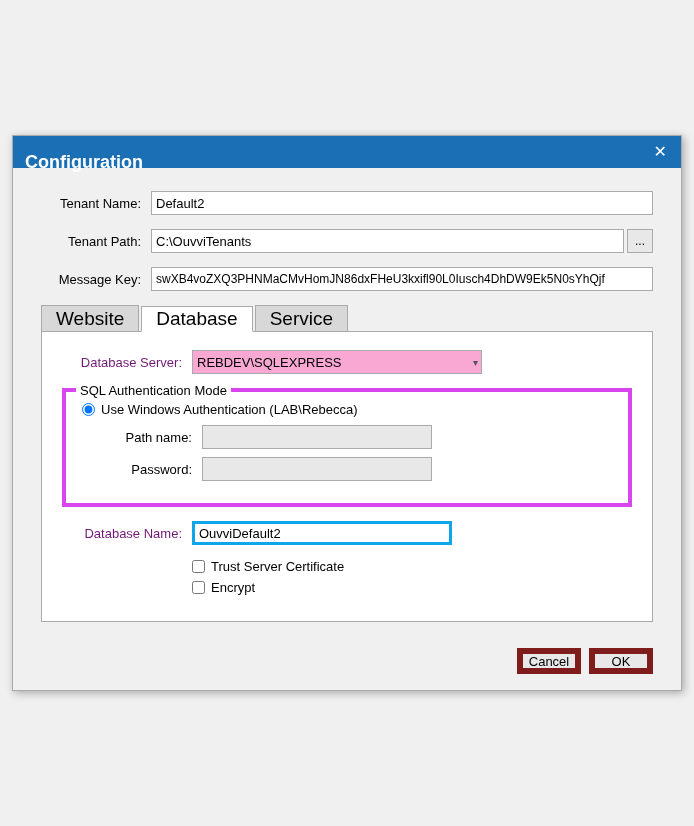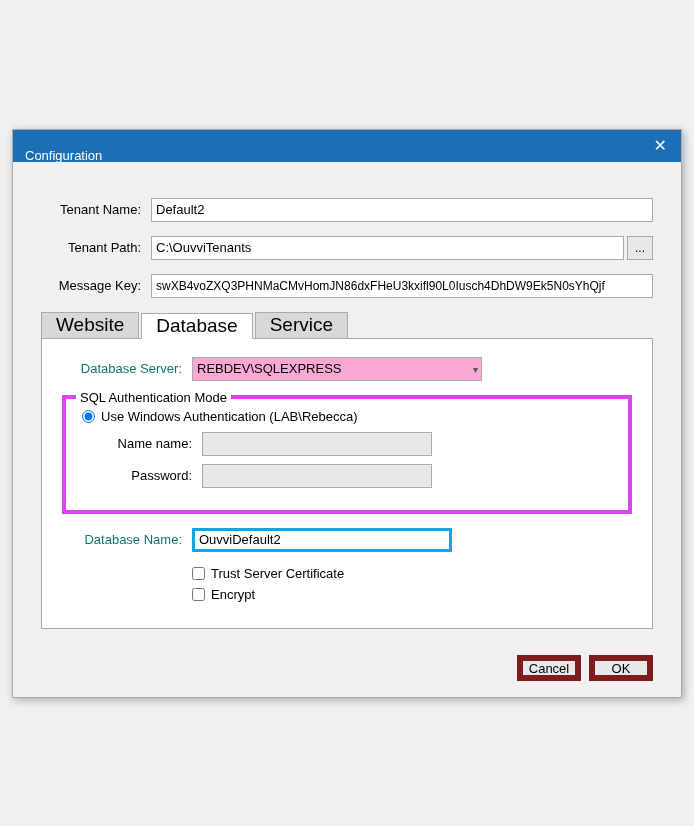--- a/index.html
+++ b/index.html
@@ -23,35 +23,35 @@
     .title-bar {
       background: #1a6fb5;
       color: white;
       padding: 8px 12px;
       display: flex;
       justify-content: space-between;
       align-items: center;
       height: 32px;
     }
     .title-bar-title {
-      font-size: 13px;
-      font-weight: normal;
+      font-size: 18px;
+      font-weight: bold;
       margin-top: 20px;
     }
     .title-bar-close {
       color: white;
       background: none;
       border: none;
       cursor: pointer;
       font-size: 16px;
       line-height: 1;
       padding: 0 2px;
     }
     .dialog-body {
-      padding: 36px 28px 16px 28px;
+      padding: 23px 28px 16px 28px;
     }
     .field-row {
       display: flex;
       align-items: center;
       margin-bottom: 14px;
     }
     .field-label {
       width: 110px;
       text-align: right;
       padding-right: 10px;
@@ -116,21 +116,21 @@
     }
     .tab-field-row {
       display: flex;
       align-items: center;
       margin-bottom: 14px;
     }
     .tab-field-label {
       width: 130px;
       text-align: right;
       padding-right: 10px;
-      color: #0f766e;
+      color: #701a75;
       white-space: nowrap;
     }
     .db-server-select {
       width: 290px;
       height: 24px;
       border: 1px solid #aaa;
       background: #f9a8d4;
       padding: 2px 4px;
       font-size: 13px;
       font-family: inherit;
@@ -290,21 +290,21 @@
           <span class="auth-group-legend">SQL Authentication Mode</span>
 
           <div class="radio-row">
             <input type="radio" name="auth" id="radio-windows" checked="" style="">
             <label for="radio-windows">Use Windows Authentication (LAB\Rebecca)</label>
           </div>
 
 
           <div class="auth-fields">
             <div class="auth-field-row">
-              <label class="auth-field-label">Name name:</label>
+              <label class="auth-field-label">Path name:</label>
               <input class="auth-field-input" type="text" disabled="" style="">
             </div>
             <div class="auth-field-row">
               <label class="auth-field-label">Password:</label>
               <input class="auth-field-input" type="password" disabled="" style="">
             </div>
           </div>
         </div>
 
         <div class="tab-field-row">

